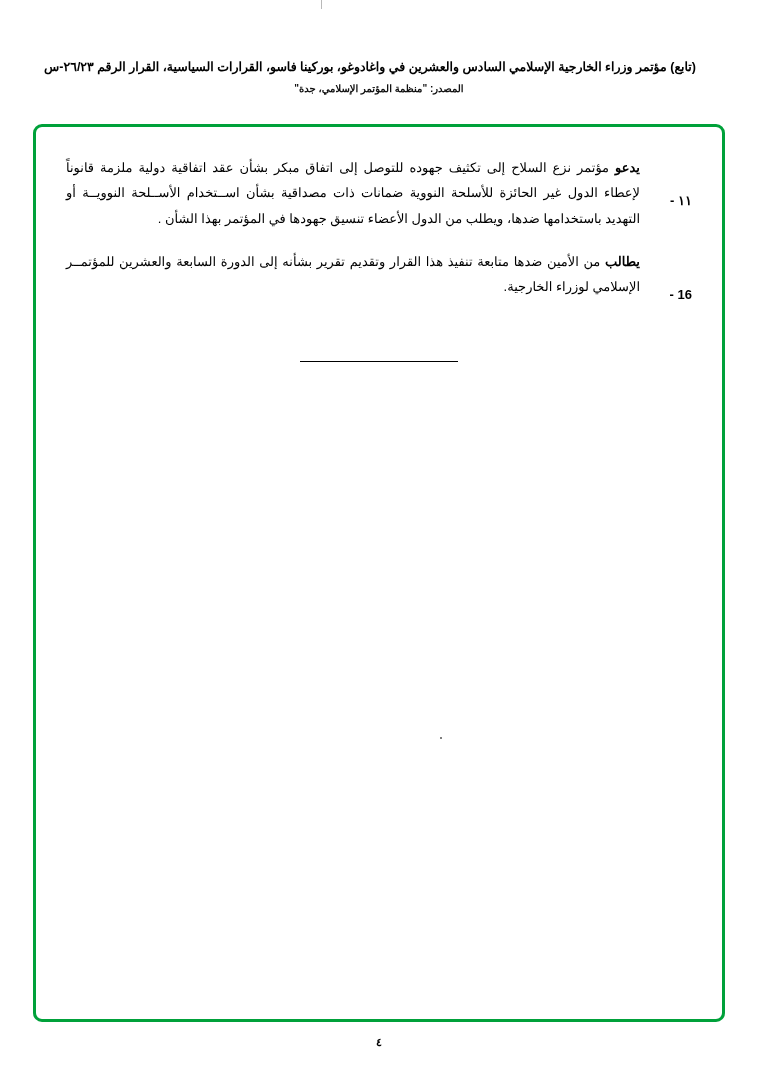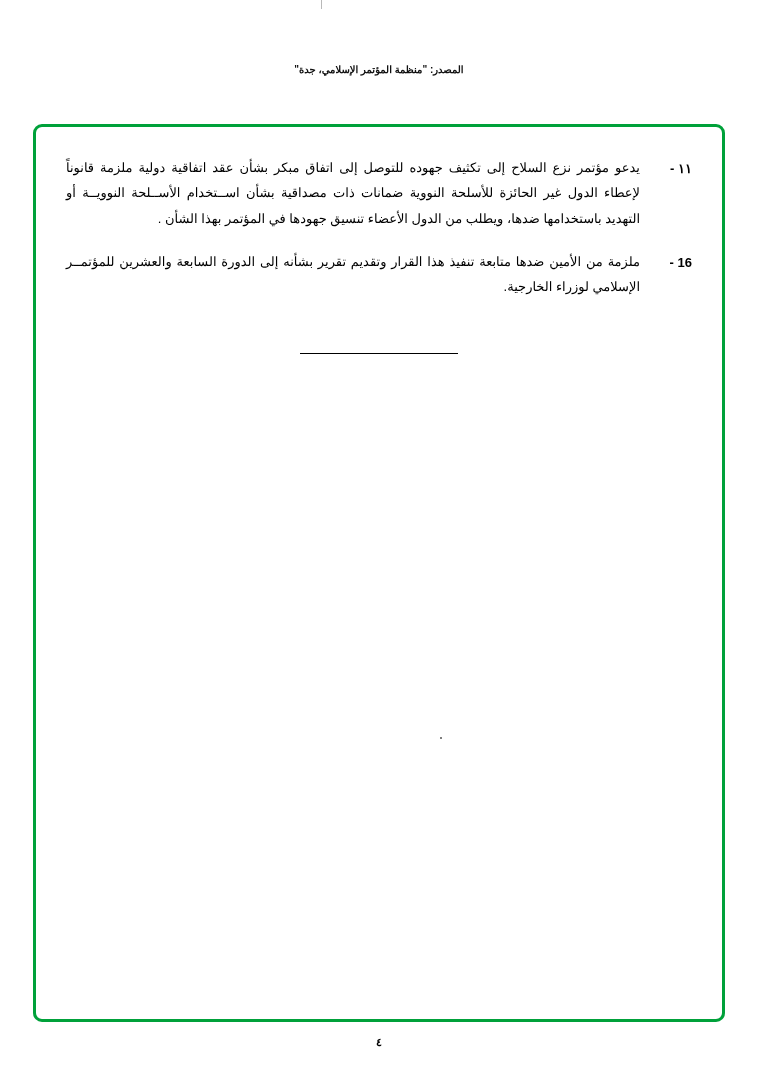--- a/index.html
+++ b/index.html
@@ -84,30 +84,31 @@
   }
   .clause-num {
     flex: 0 0 auto;
     width: 52px;
     font-size: 13px;
     font-weight: bold;
     line-height: 1.95;
     text-align: right;
     white-space: nowrap;
     padding-top: 1px;
+    margin-top: 32px;
   }
   .clause-text {
     flex: 1 1 auto;
     font-size: 13px;
     line-height: 1.95;
     text-align: justify;
     text-justify: inter-word;
   }
   .clause-text b {
-    font-weight: normal;
+    font-weight: bold;
   }
 
   .divider-wrap {
     margin-top: 44px;
     text-align: center;
     direction: ltr;
   }
   .divider {
     display: inline-block;
     width: 158px;
@@ -137,34 +138,35 @@
   }
 </style>
 </head>
 <body>
 
 <div class="page">
 
   <div class="top-tick"></div>
 
   <div class="header">
+    <div class="header-title">(تابع) مؤتمر وزراء الخارجية الإسلامي السادس والعشرين في واغادوغو، بوركينا فاسو، القرارات السياسية، القرار الرقم ٢٦/٢٣-س</div>
     <div class="header-source">المصدر:  "منظمة المؤتمر الإسلامي، جدة"</div>
   </div>
 
   <div class="frame">
     <div class="body-content">
 
       <div class="clause">
         <div class="clause-num">١١ -</div>
         <div class="clause-text"><b>يدعو</b><span> مؤتمر نزع السلاح إلى تكثيف جهوده للتوصل إلى اتفاق مبكر بشأن عقد اتفاقية دولية ملزمة قانوناً لإعطاء الدول غير الحائزة للأسلحة النووية ضمانات ذات مصداقية بشأن اســتخدام الأســلحة النوويــة أو التهديد باستخدامها ضدها، ويطلب من الدول الأعضاء تنسيق جهودها في المؤتمر بهذا الشأن .</span></div>
       </div>
 
       <div class="clause">
         <div class="clause-num">16 -</div>
-        <div class="clause-text"><b>ملزمة</b><span> من الأمين ضدها متابعة تنفيذ هذا القرار وتقديم تقرير بشأنه إلى الدورة السابعة والعشرين للمؤتمــر الإسلامي لوزراء الخارجية.</span></div>
+        <div class="clause-text"><b>يطالب</b><span> من الأمين ضدها متابعة تنفيذ هذا القرار وتقديم تقرير بشأنه إلى الدورة السابعة والعشرين للمؤتمــر الإسلامي لوزراء الخارجية.</span></div>
       </div>
 
       <div class="divider-wrap">
         <span class="divider"></span>
       </div>
 
     </div>
 
     <div class="stray-dot"></div>
   </div>

